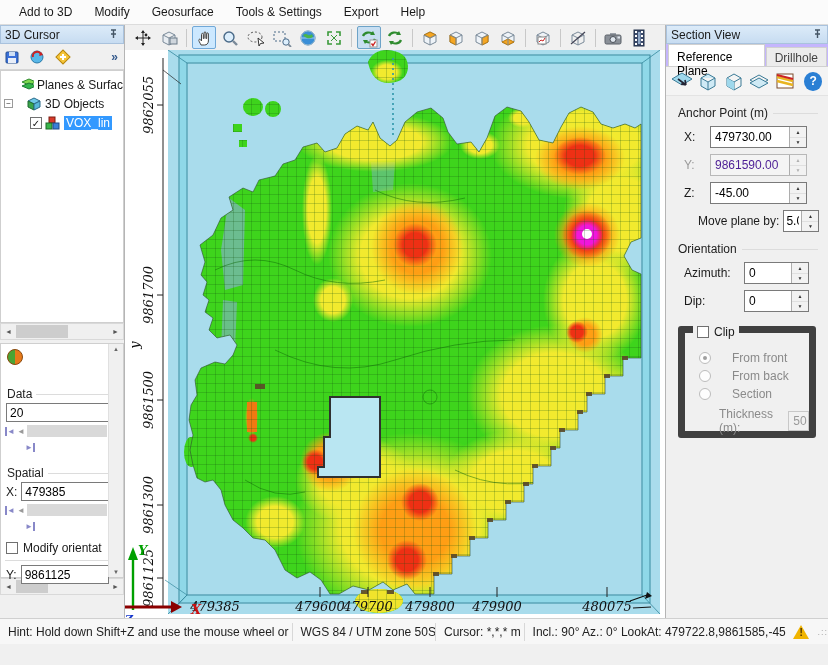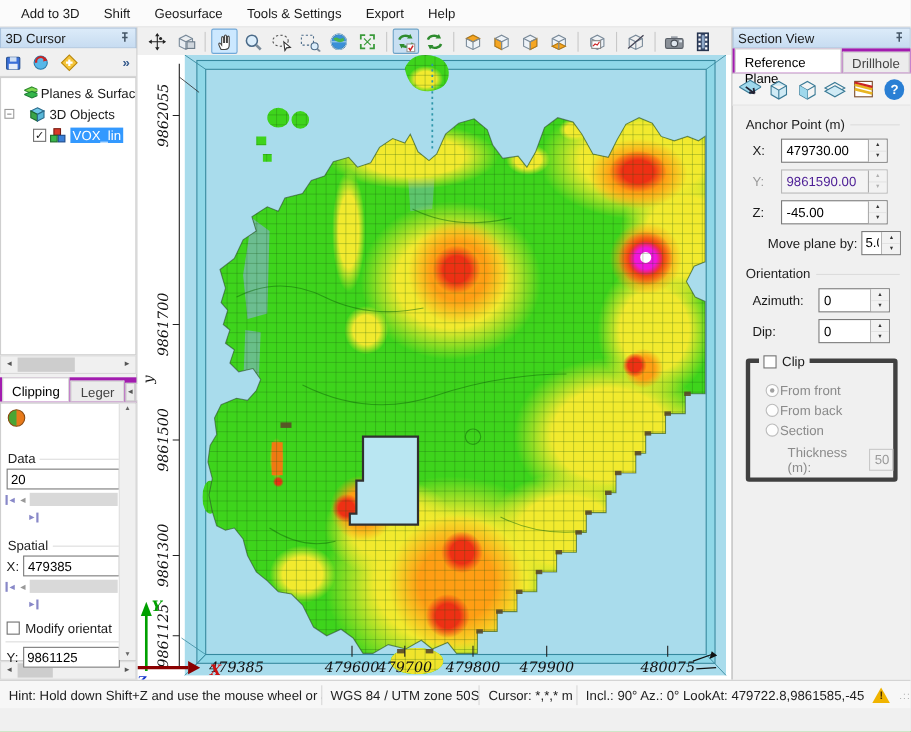--- a/index.html
+++ b/index.html
@@ -9,21 +9,21 @@
 
   
   .menubar { position:absolute; left:0; top:0; width:828px; height:25px; background:#fbfbfb;
     border-bottom:1px solid #dcdcdc; display:flex; align-items:center; padding-left:8px; }
   .menu-item { padding:4px 11px; cursor:default; }
 
   
   .ptitle { height:19px; background:linear-gradient(#dcebf9,#c7dcf1); border:1px solid #a9c2dd;
     display:flex; align-items:center; padding:0 4px; font-size:12px; }
   .ptitle .grow { flex:1; }
-  .tabrow { display:flex; align-items:flex-end; height:23px; background:#a21caf; border-bottom:1px solid #d0d0d0; padding-left:2px; }
+  .tabrow { display:flex; align-items:flex-end; height:23px; background:#c4b5fd; border-bottom:1px solid #d0d0d0; padding-left:2px; }
   .tab { border:1px solid #d0d0d0; border-bottom:none; background:#ececec; color:#444;
     padding:3px 8px 2px; font-size:12px; margin-right:1px; height:19px; }
   .tab.active { background:#fff; color:#000; height:22px; padding-top:5px; }
 
   
   .left-col { position:absolute; left:0; top:25px; width:125px; height:593px; background:#f0f0f0; border-right:1px solid #b5b5b5; }
   .mgr-tools { height:26px; background:#f0f0f0; border-bottom:1px solid #d5d5d5; display:flex; align-items:center; gap:3px; padding:0 2px; }
   .mini-btn { width:22px; height:22px; display:flex; align-items:center; justify-content:center; }
   .tree { background:#fff; height:253px; border:1px solid #cfcfcf; overflow:hidden; font-size:12px; }
   .tree-row { display:flex; align-items:center; height:19px; gap:3px; white-space:nowrap; }
@@ -69,23 +69,23 @@
   .rp-row .lab { width:26px; }
   .numfield { display:flex; border:1px solid #7a7a7a; height:22px; background:#fff; }
   .numfield input { border:none; outline:none; font:12px "Liberation Sans",sans-serif; padding:0 4px; width:78px; background:transparent; }
   .numfield.dis { border-color:#b8b8b8; background:#f4f4f4; }
   .numfield.dis input { color:#4c1d95; }
   .spin { width:17px; display:flex; flex-direction:column; border-left:1px solid #adadad; }
   .spin span { flex:1; background:#f2f2f2; border-bottom:1px solid #e0e0e0; font-size:5px; color:#333;
     display:flex; align-items:center; justify-content:center; }
   .spin span:last-child { border-bottom:none; }
   .spin.dis span { color:#b0b0b0; }
-  .clip-box { position:relative; border:4px solid #404040; border-radius:3px; margin:14px 12px 0 12px; height:112px; padding-top:14px; }
+  .clip-box { position:relative; border:7px solid #404040; border-radius:3px; margin:14px 12px 0 12px; height:112px; padding-top:14px; }
   .clip-head { position:absolute; top:-8px; left:8px; background:#f0f0f0; display:flex; align-items:center; gap:5px; padding:0 4px; }
-  .radio-row { display:flex; align-items:center; gap:1px; margin:4px 0 0 14px; color:#8a8a8a; }
+  .radio-row { display:flex; align-items:center; gap:21px; margin:4px 0 0 14px; color:#8a8a8a; }
   .radio { width:12px; height:12px; border:1px solid #bcbcbc; border-radius:50%; background:#fdfdfd; position:relative; }
   .radio.on::after { content:""; position:absolute; left:3px; top:3px; width:4px; height:4px; border-radius:50%; background:#a0a0a0; }
   .thick-row { display:flex; align-items:center; gap:5px; margin:6px 0 0 34px; color:#8a8a8a; }
   .thick-field { width:24px; height:20px; border:1px solid #c8c8c8; background:#f1f1f1; color:#9a9a9a;
     display:flex; align-items:center; padding-left:4px; }
 
   
   .statusbar { position:absolute; left:0; top:618px; width:828px; height:26px; background:#f7f7f7;
     border-top:1px solid #d0d0d0; display:flex; align-items:center; font-size:12px; color:#222; }
   .st-seg { padding:0 8px; border-right:1px solid #d8d8d8; height:18px; display:flex; align-items:center; white-space:nowrap; overflow:hidden; }
@@ -97,21 +97,21 @@
 
   svg text { user-select:none; }
 </style>
 </head>
 <body>
 
 <div class="screen">
 
   <div class="menubar">
     <div class="menu-item">Add to 3D</div>
-    <div class="menu-item">Shift</div>
+    <div class="menu-item">Modify</div>
     <div class="menu-item">Geosurface</div>
     <div class="menu-item">Tools &amp; Settings</div>
     <div class="menu-item">Export</div>
     <div class="menu-item">Help</div>
   </div>
 
   <div class="left-col">
     <div class="ptitle">
       <span>3D Cursor</span>
       <span class="grow"></span>
@@ -174,27 +174,20 @@
       </div>
     </div>
     <div class="hscroll">
       <span class="sbtn">◄</span>
       <span class="sthumb" style="width:52px"></span>
       <span style="flex:1"></span>
       <span class="sbtn">►</span>
     </div>
 
     <div class="clip-panel">
-      <div class="tabrow">
-        <div class="tab active">Clipping</div>
-        <div class="tab">Leger</div>
-        <span style="flex:1"></span>
-        <span class="sbtn" style="border:1px solid #c8c8c8;background:#ececec;height:17px;width:13px">◄</span>
-        <span class="sbtn" style="border:1px solid #c8c8c8;background:#ececec;height:17px;width:13px;margin-right:1px">►</span>
-      </div>
       <div class="clip-content">
         <svg width="18" height="18" style="margin:4px 0 0 5px">
           <circle cx="9" cy="9" r="7.5" fill="#e87a1a"></circle>
             <path d="M9,1.5 a7.5,7.5 0 0 0 0,15 z" fill="#4aa534"></path>
             <circle cx="9" cy="9" r="7.5" fill="none" stroke="#8a4a10"></circle>
         </svg>
         <div class="grp-label">
             <span>Data</span>
           </div>
         <div class="tfield" style="margin:1px 14px 0 5px">

